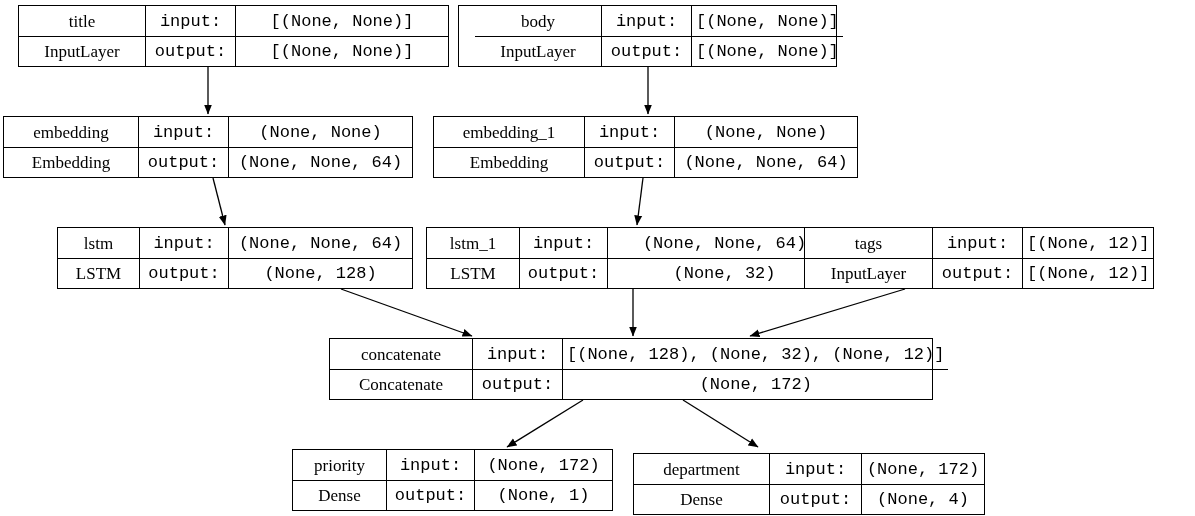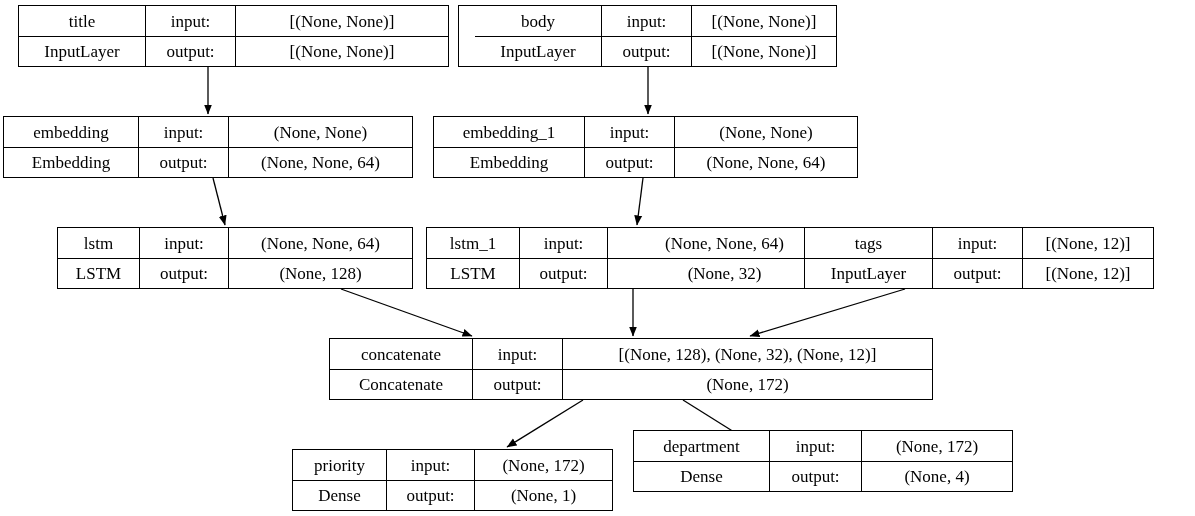--- a/index.html
+++ b/index.html
@@ -24,21 +24,21 @@
   }
   .cell{
     display:flex;
     align-items:center;
     justify-content:center;
     white-space:nowrap;
     padding:0 4px;
     box-sizing:border-box;
     line-height:1;
   }
-  .bl{border-left:1px solid #000000;}
+  .bl{border-left:1px solid #000000;font-family:Liberation Mono, monospace;}
   .bt{border-top:1px solid #000000;}
 </style>
 </head>
 <body>
 
 <div class="canvas">
 
   <svg class="edges" width="1195" height="516" viewBox="0 0 1195 516" xmlns="http://www.w3.org/2000/svg">
     <defs>
       <marker id="arrow" markerWidth="11" markerHeight="9" refX="9.5" refY="4.5" orient="auto" markerUnits="userSpaceOnUse">
@@ -130,21 +130,21 @@
 
   <div class="node" style="left:292px;top:449px;width:321px;grid-template-columns:93px 88px 1fr;">
     <div class="cell">priority</div>
     <div class="cell bl">input:</div>
     <div class="cell bl">(None, 172)</div>
     <div class="cell bt">Dense</div>
     <div class="cell bl bt">output:</div>
     <div class="cell bl bt">(None, 1)</div>
   </div>
 
-  <div class="node" style="left:633px;top:430px;width:380px;grid-template-columns:135px 92px 1fr;">
+  <div class="node" style="left:633px;top:453px;width:352px;grid-template-columns:135px 92px 1fr;">
     <div class="cell">department</div>
     <div class="cell bl">input:</div>
     <div class="cell bl">(None, 172)</div>
     <div class="cell bt">Dense</div>
     <div class="cell bl bt">output:</div>
     <div class="cell bl bt">(None, 4)</div>
   </div>
 
 </div>
 

